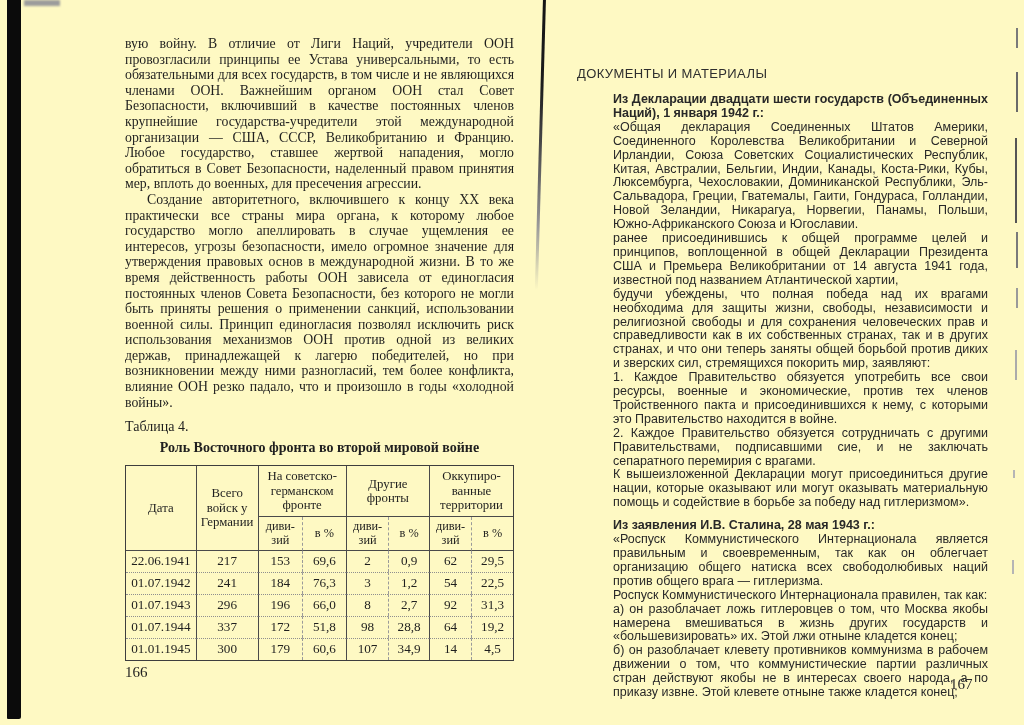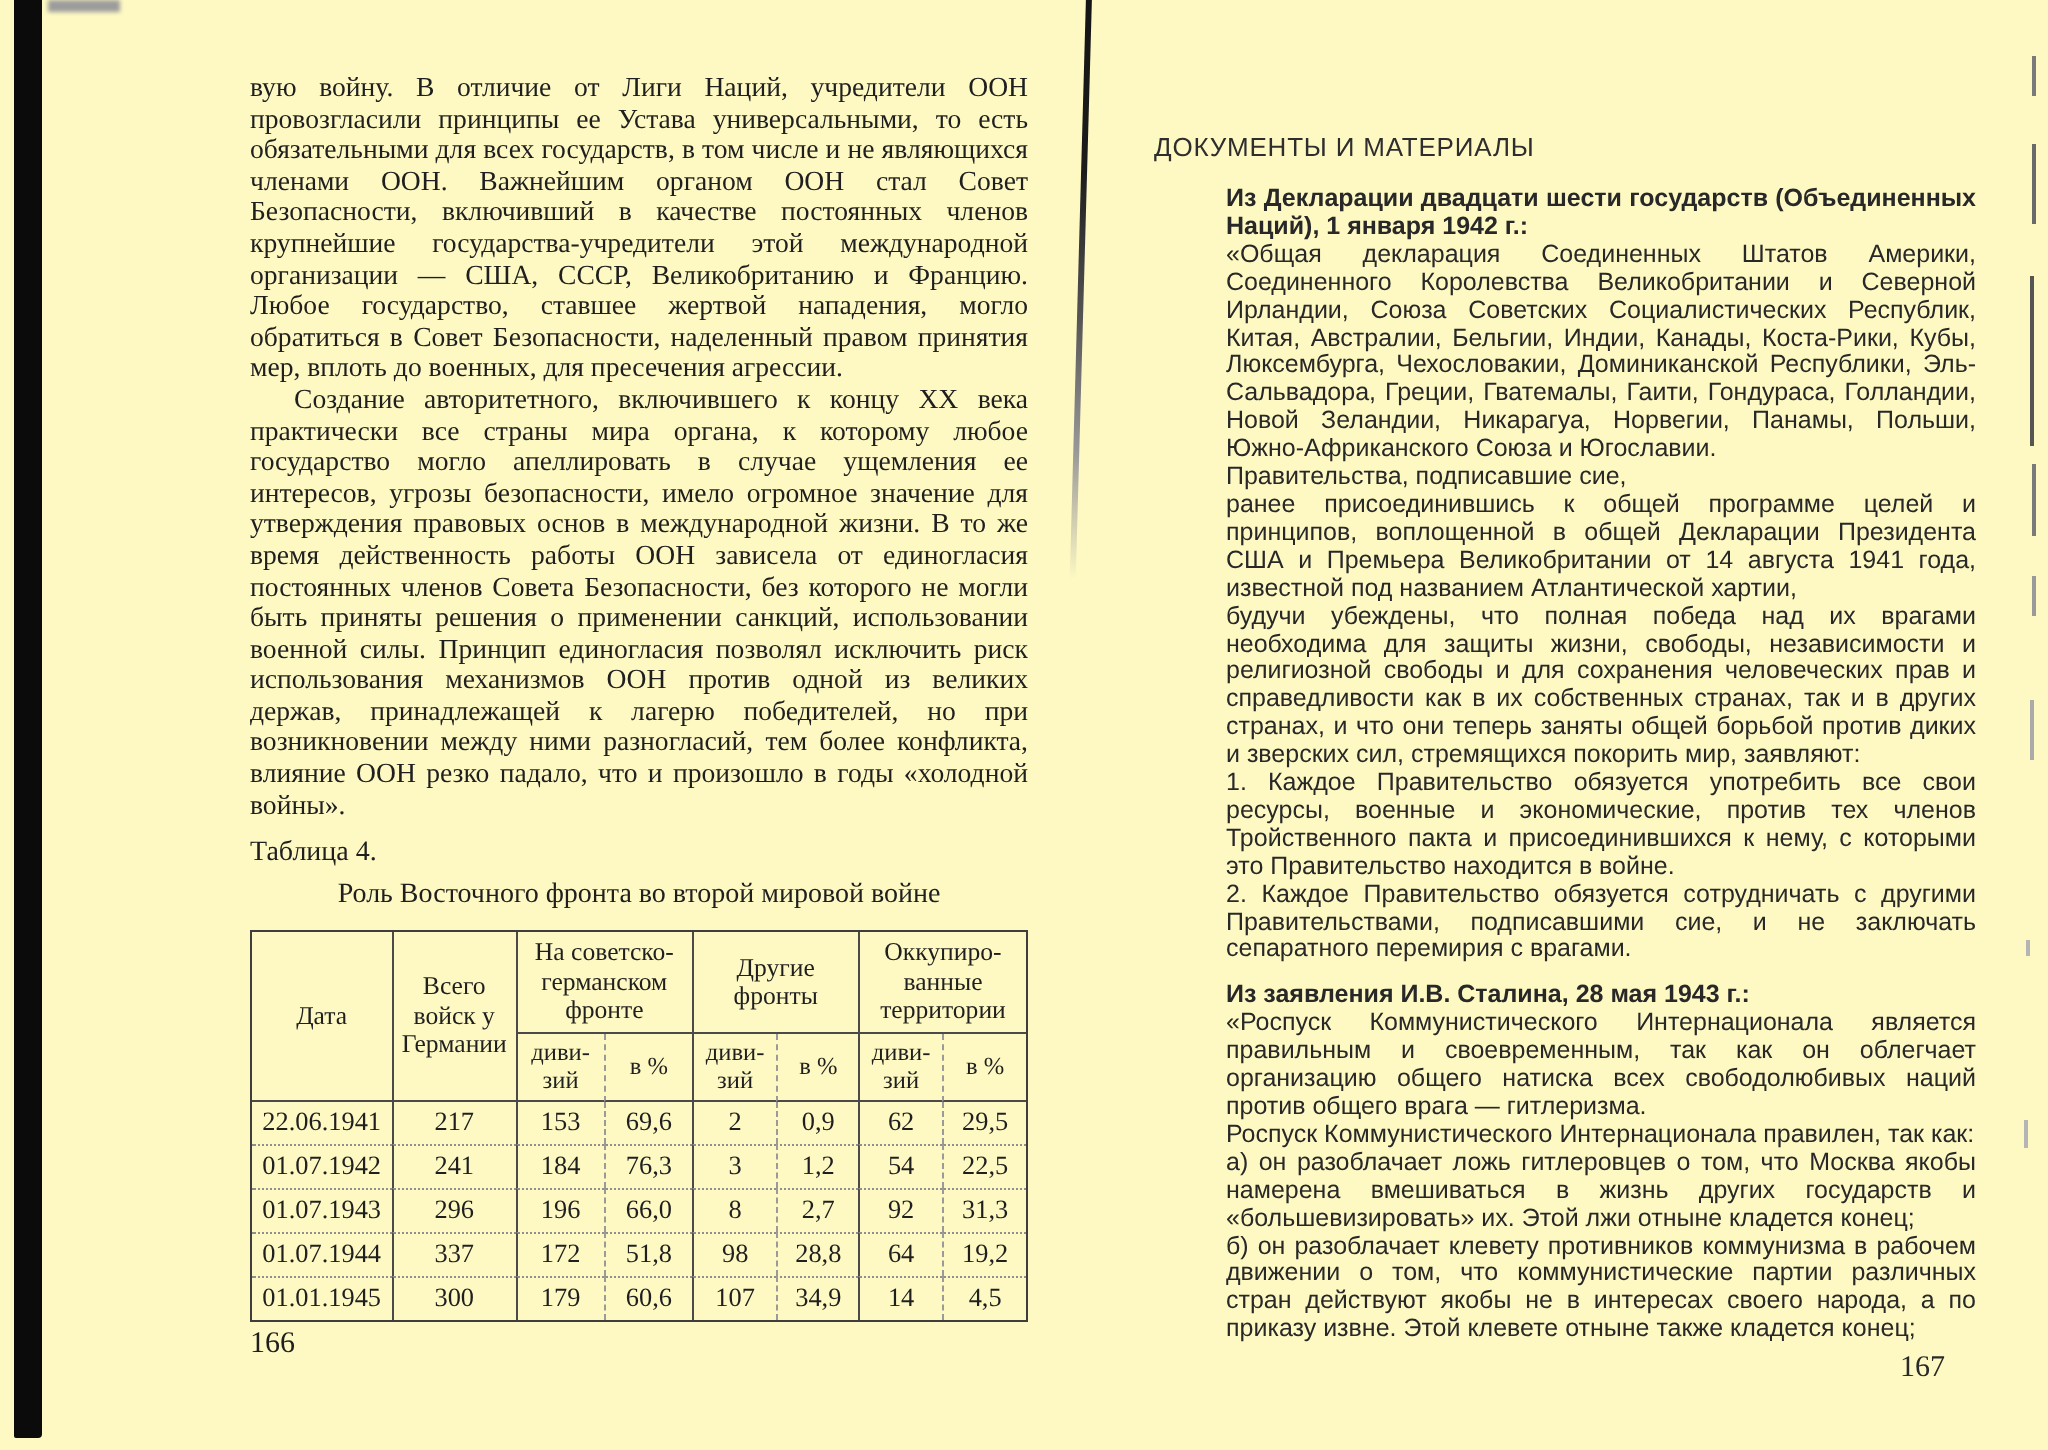--- a/index.html
+++ b/index.html
@@ -22,21 +22,21 @@
             transform: rotate(1.6deg); transform-origin: top center; }
   .edge-mark { position: absolute; width: 1.5px; filter: blur(0.3px); }
 
   
   .left-page { position: absolute; left: 125px; top: 36px; width: 389px; color: #1f1f1f; }
   .left-page p.body-par {
     font-size: 13.8px; line-height: 15.6px; text-align: justify; margin: 0;
   }
   .p-indent { text-indent: 22px; }
   .table-caption { text-align: left; font-size: 14px; margin: 9px 0 0 0; }
-  .table-title   { text-align: center; font-size: 14px; font-weight: normal; margin: 5px 0 0 0; }
+  .table-title   { text-align: center; font-size: 14px; font-weight: bold; margin: 5px 0 0 0; }
 
   table.war { width: 100%; margin-top: 9px; border-collapse: separate; border-spacing: 0;
               border: 1.5px solid #3e3e3e; color: #1f1f1f; }
   table.war th { font-weight: normal; font-size: 12.8px; line-height: 14.5px;
                  padding: 3px 2px; vertical-align: middle; text-align: center; }
   table.war th.sub { font-size: 12.3px; padding: 2px 1px; }
   table.war td { font-size: 13.2px; height: 21px; text-align: center;
                  vertical-align: middle; padding: 0 2px; margin-top: 33px; }
   .bl-solid { border-left: 1px solid #4a4a4a; }
   .bl-dash  { border-left: 1px dashed #9a9a9a; }
@@ -165,25 +165,25 @@
   </div>
 
   <div class="page-num-left">166</div>
 
   <div class="right-page">
     <div class="rp-header">ДОКУМЕНТЫ И МАТЕРИАЛЫ</div>
 
     <div class="rp-body">
       <p class="rp-heading">Из Декларации двадцати шести государств (Объединенных Наций), 1 января 1942 г.:</p>
       <p>«Общая декларация Соединенных Штатов Америки, Соединенного Королевства Великобритании и Северной Ирландии, Союза Советских Социалистических Республик, Китая, Австралии, Бельгии, Индии, Канады, Коста-Рики, Кубы, Люксембурга, Чехословакии, Доминиканской Республики, Эль-Сальвадора, Греции, Гватемалы, Гаити, Гондураса, Голландии, Новой Зеландии, Никарагуа, Норвегии, Панамы, Польши, Южно-Африканского Союза и Югославии.</p>
-      <p>Правительства, подписавшие сие,</p>
       <p>ранее присоединившись к общей программе целей и принципов, воплощенной в общей Декларации Президента США и Премьера Великобритании от 14 августа 1941 года, известной под названием Атлантической хартии,</p>
       <p>будучи убеждены, что полная победа над их врагами необходима для защиты жизни, свободы, независимости и религиозной свободы и для сохранения человеческих прав и справедливости как в их собственных странах, так и в других странах, и что они теперь заняты общей борьбой против диких и зверских сил, стремящихся покорить мир, заявляют:</p>
       <p>1. Каждое Правительство обязуется употребить все свои ресурсы, военные и экономические, против тех членов Тройственного пакта и присоединившихся к нему, с которыми это Правительство находится в войне.</p>
       <p>2. Каждое Правительство обязуется сотрудничать с другими Правительствами, подписавшими сие, и не заключать сепаратного перемирия с врагами.</p>
+      <p>К вышеизложенной Декларации могут присоединиться другие нации, которые оказывают или могут оказывать материальную помощь и содействие в борьбе за победу над гитлеризмом».</p>
 
       <p class="rp-heading second">Из заявления И.В. Сталина, 28 мая 1943 г.:</p>
       <p>«Роспуск Коммунистического Интернационала является правильным и своевременным, так как он облегчает организацию общего натиска всех свободолюбивых наций против общего врага — гитлеризма.</p>
       <p>Роспуск Коммунистического Интернационала правилен, так как:</p>
       <p>а) он разоблачает ложь гитлеровцев о том, что Москва якобы намерена вмешиваться в жизнь других государств и «большевизировать» их. Этой лжи отныне кладется конец;</p>
       <p>б) он разоблачает клевету противников коммунизма в рабочем движении о том, что коммунистические партии различных стран действуют якобы не в интересах своего народа, а по приказу извне. Этой клевете отныне также кладется конец;</p>
     </div>
   </div>
 
   <div class="page-num-right">167</div>

